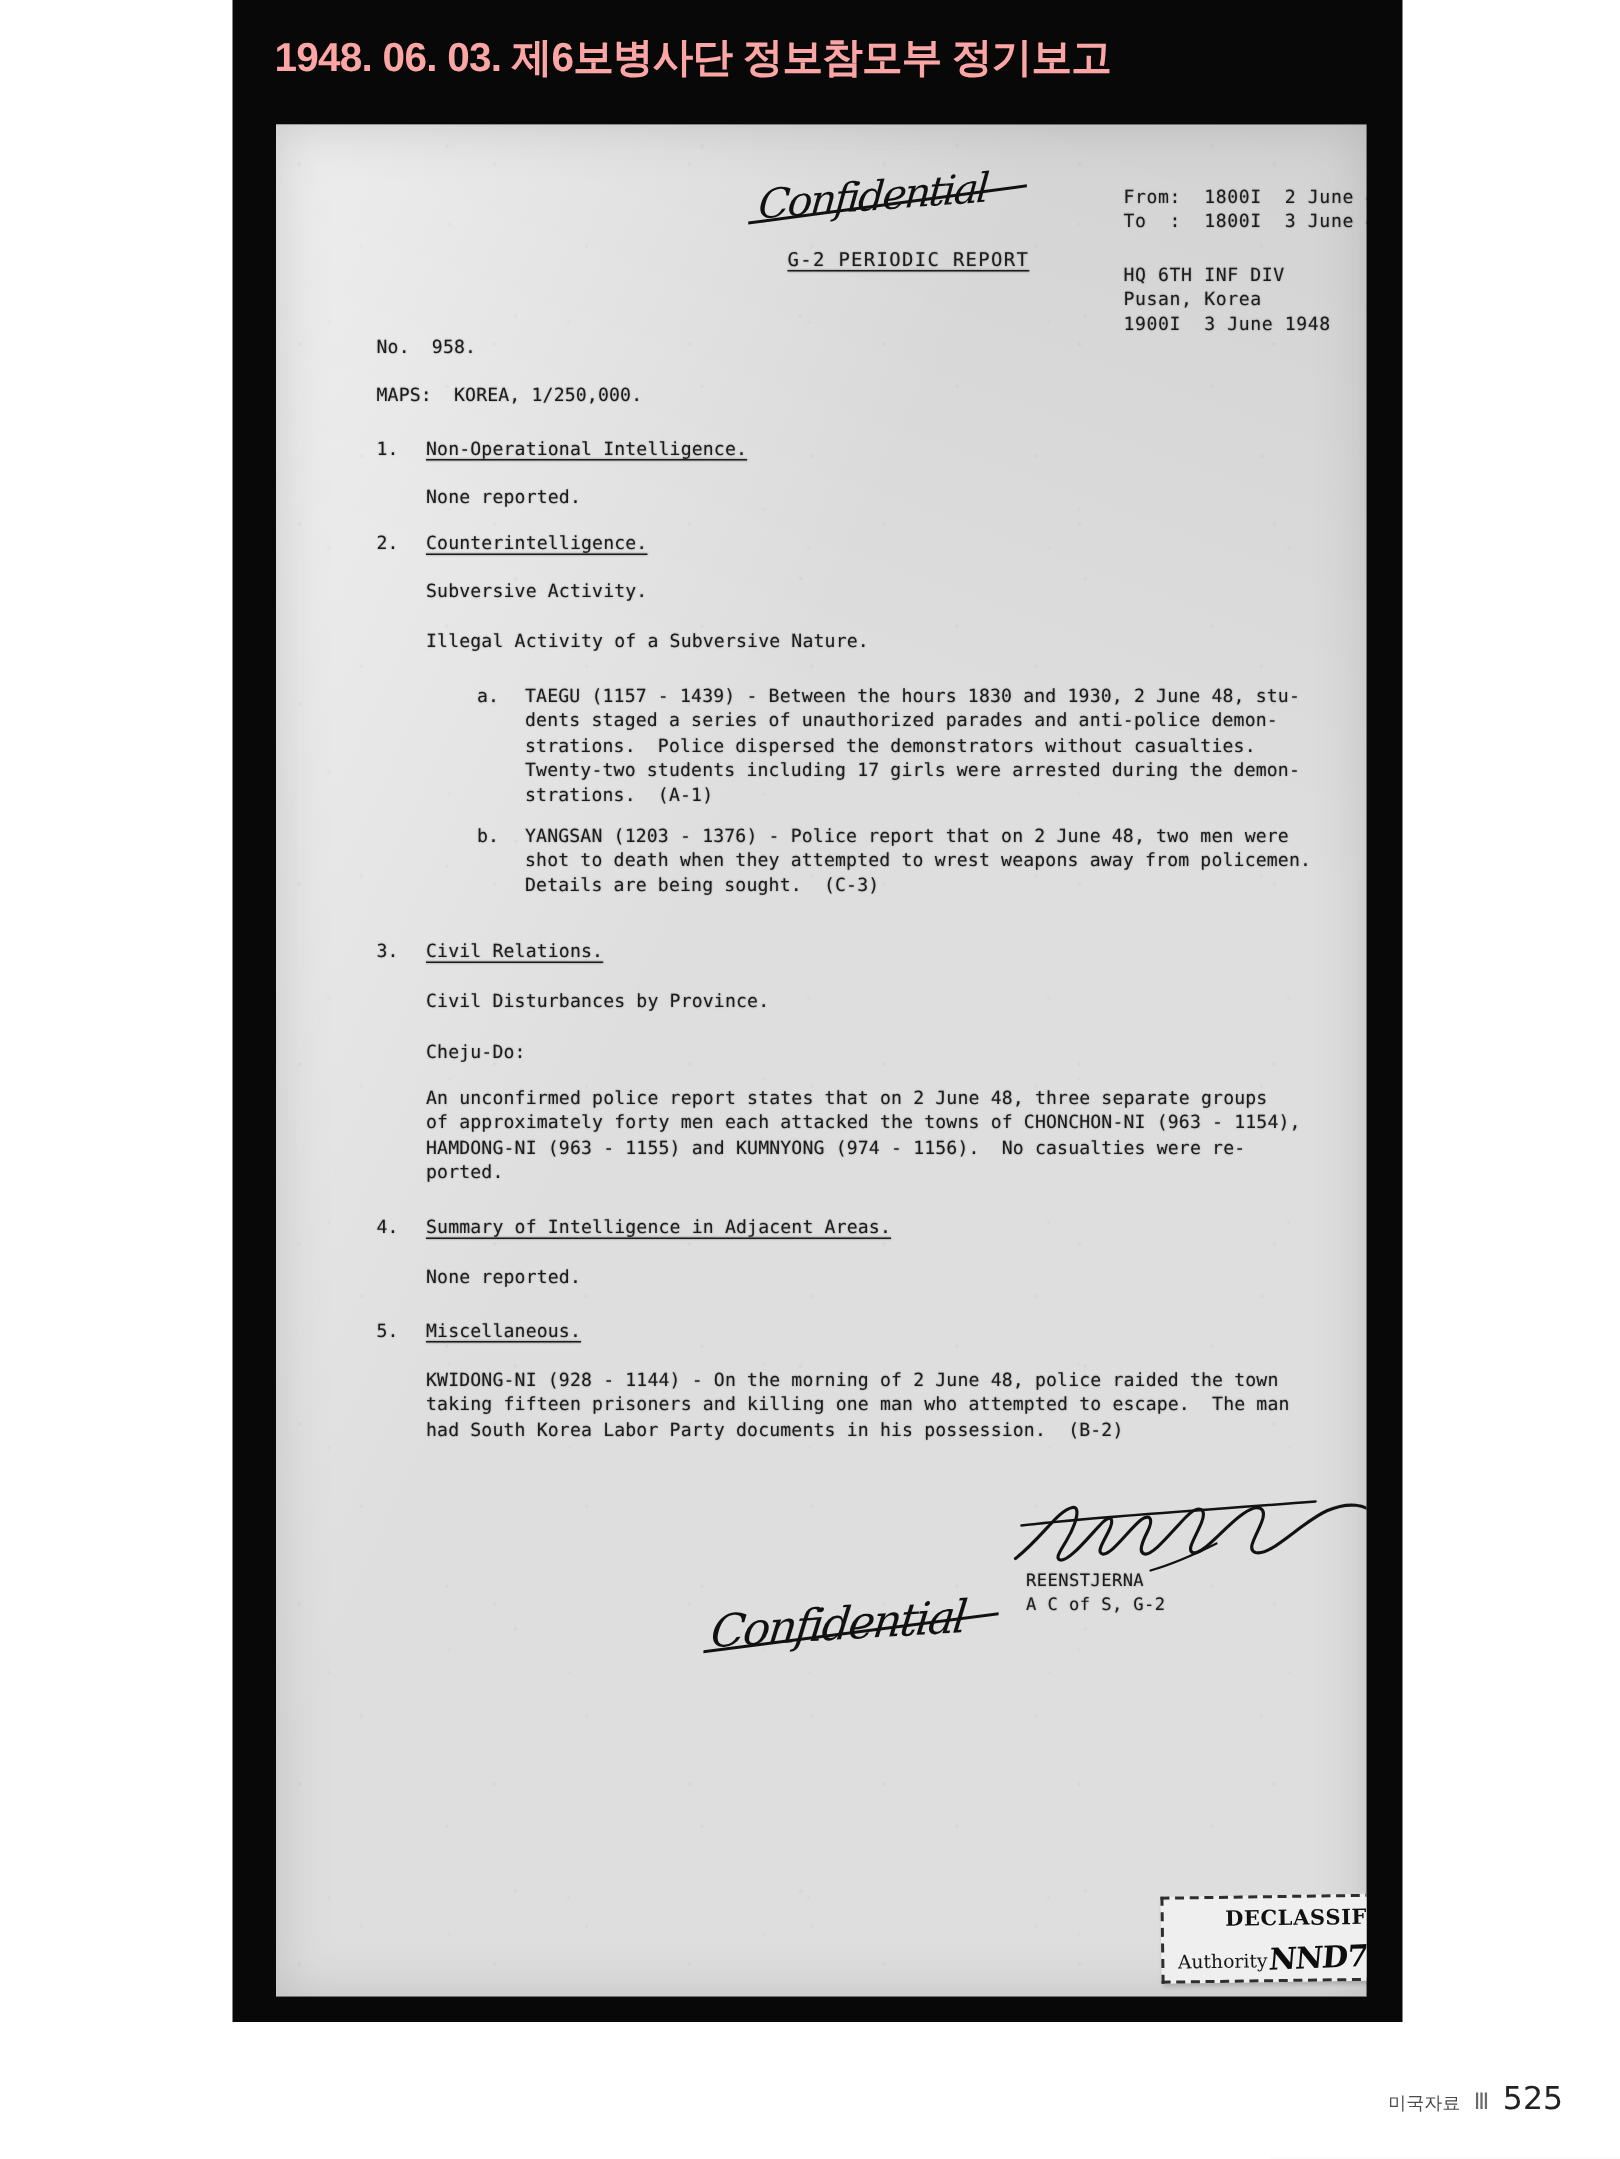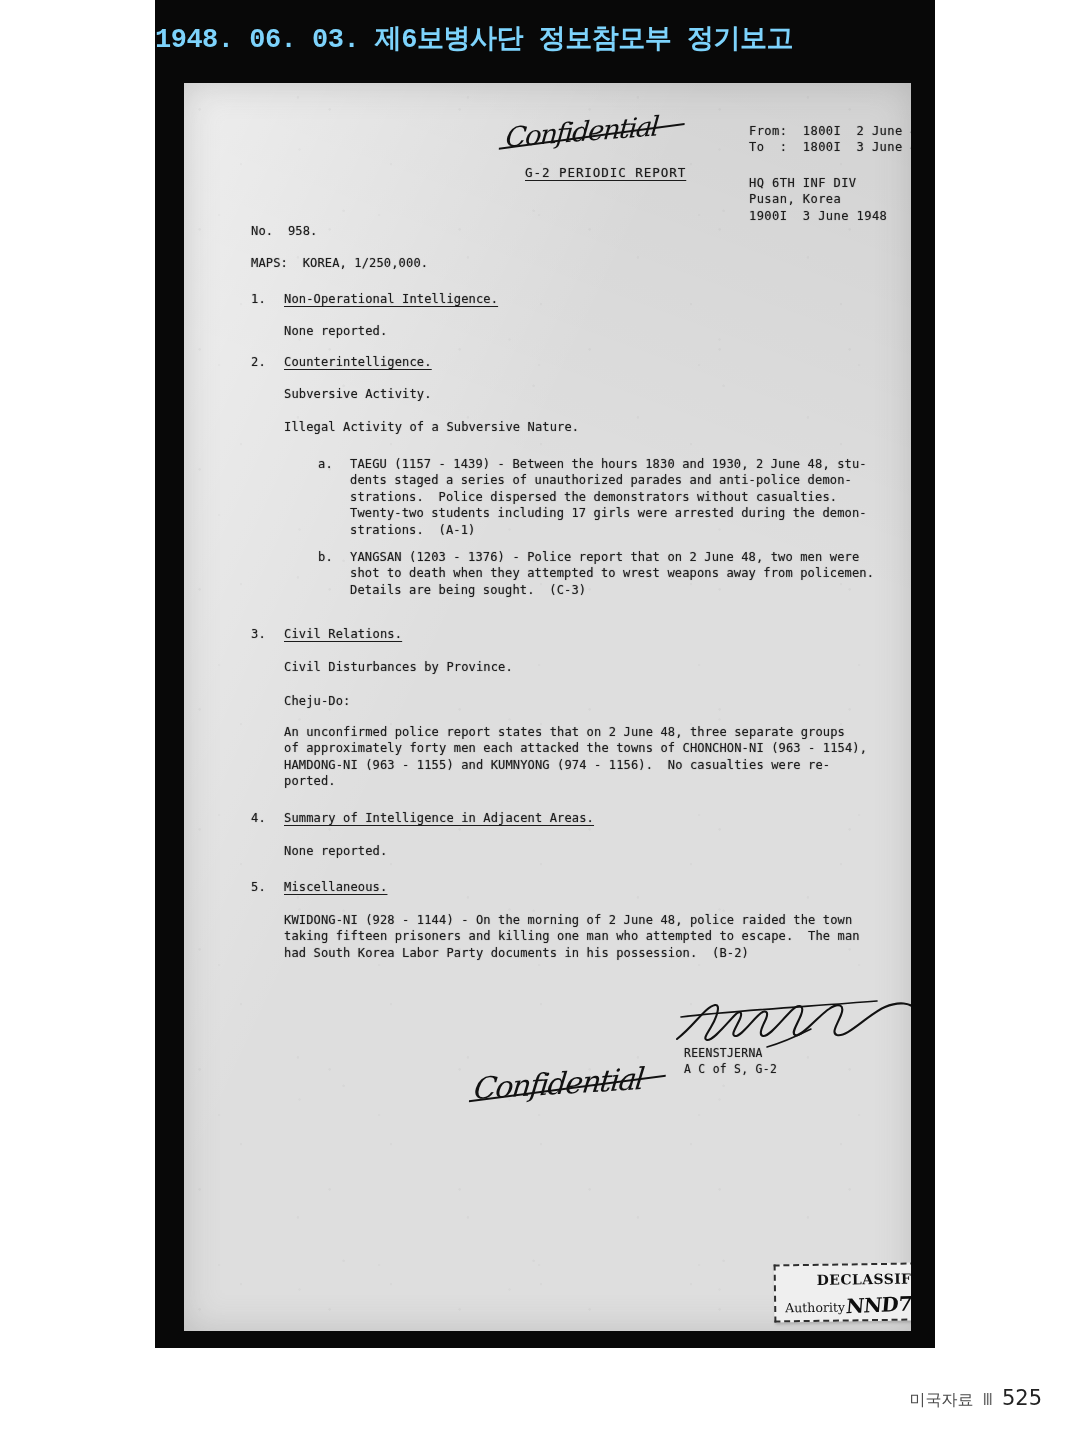--- a/index.html
+++ b/index.html
@@ -31,25 +31,26 @@
   .title-bar {
     position: absolute;
     left: 0;
     top: 0;
     width: 100%;
     height: 76px;
     display: flex;
     align-items: center;
   }
   .title-text {
-    color: #7dd3fc;
-    font-family: Liberation Mono, monospace;
+    color: #fca5a5;
+    font-family: Liberation Sans, sans-serif;
     font-size: 27px;
     font-weight: bold;
     letter-spacing: -0.5px;
+    padding-left: 28px;
     white-space: nowrap;
   }
 
   
   .paper {
     position: absolute;
     left: 29px;
     top: 83px;
     width: 727px;
     height: 1248px;
@@ -256,21 +257,21 @@
     position: absolute;
     right: 38px;
     bottom: 28px;
     display: flex;
     align-items: baseline;
     gap: 9px;
     color: #4a4a4a;
   }
   .footer-label {
     font-family: Liberation Mono, monospace;
-    font-size: 16px;
+    font-size: 12px;
   }
   .footer-sep {
     font-family: "DejaVu Sans", "Liberation Sans", sans-serif;
     font-size: 15px;
     color: #6a6a6a;
   }
   .footer-page {
     font-family: "DejaVu Sans", "Liberation Sans", sans-serif;
     font-size: 21px;
     font-weight: normal;

